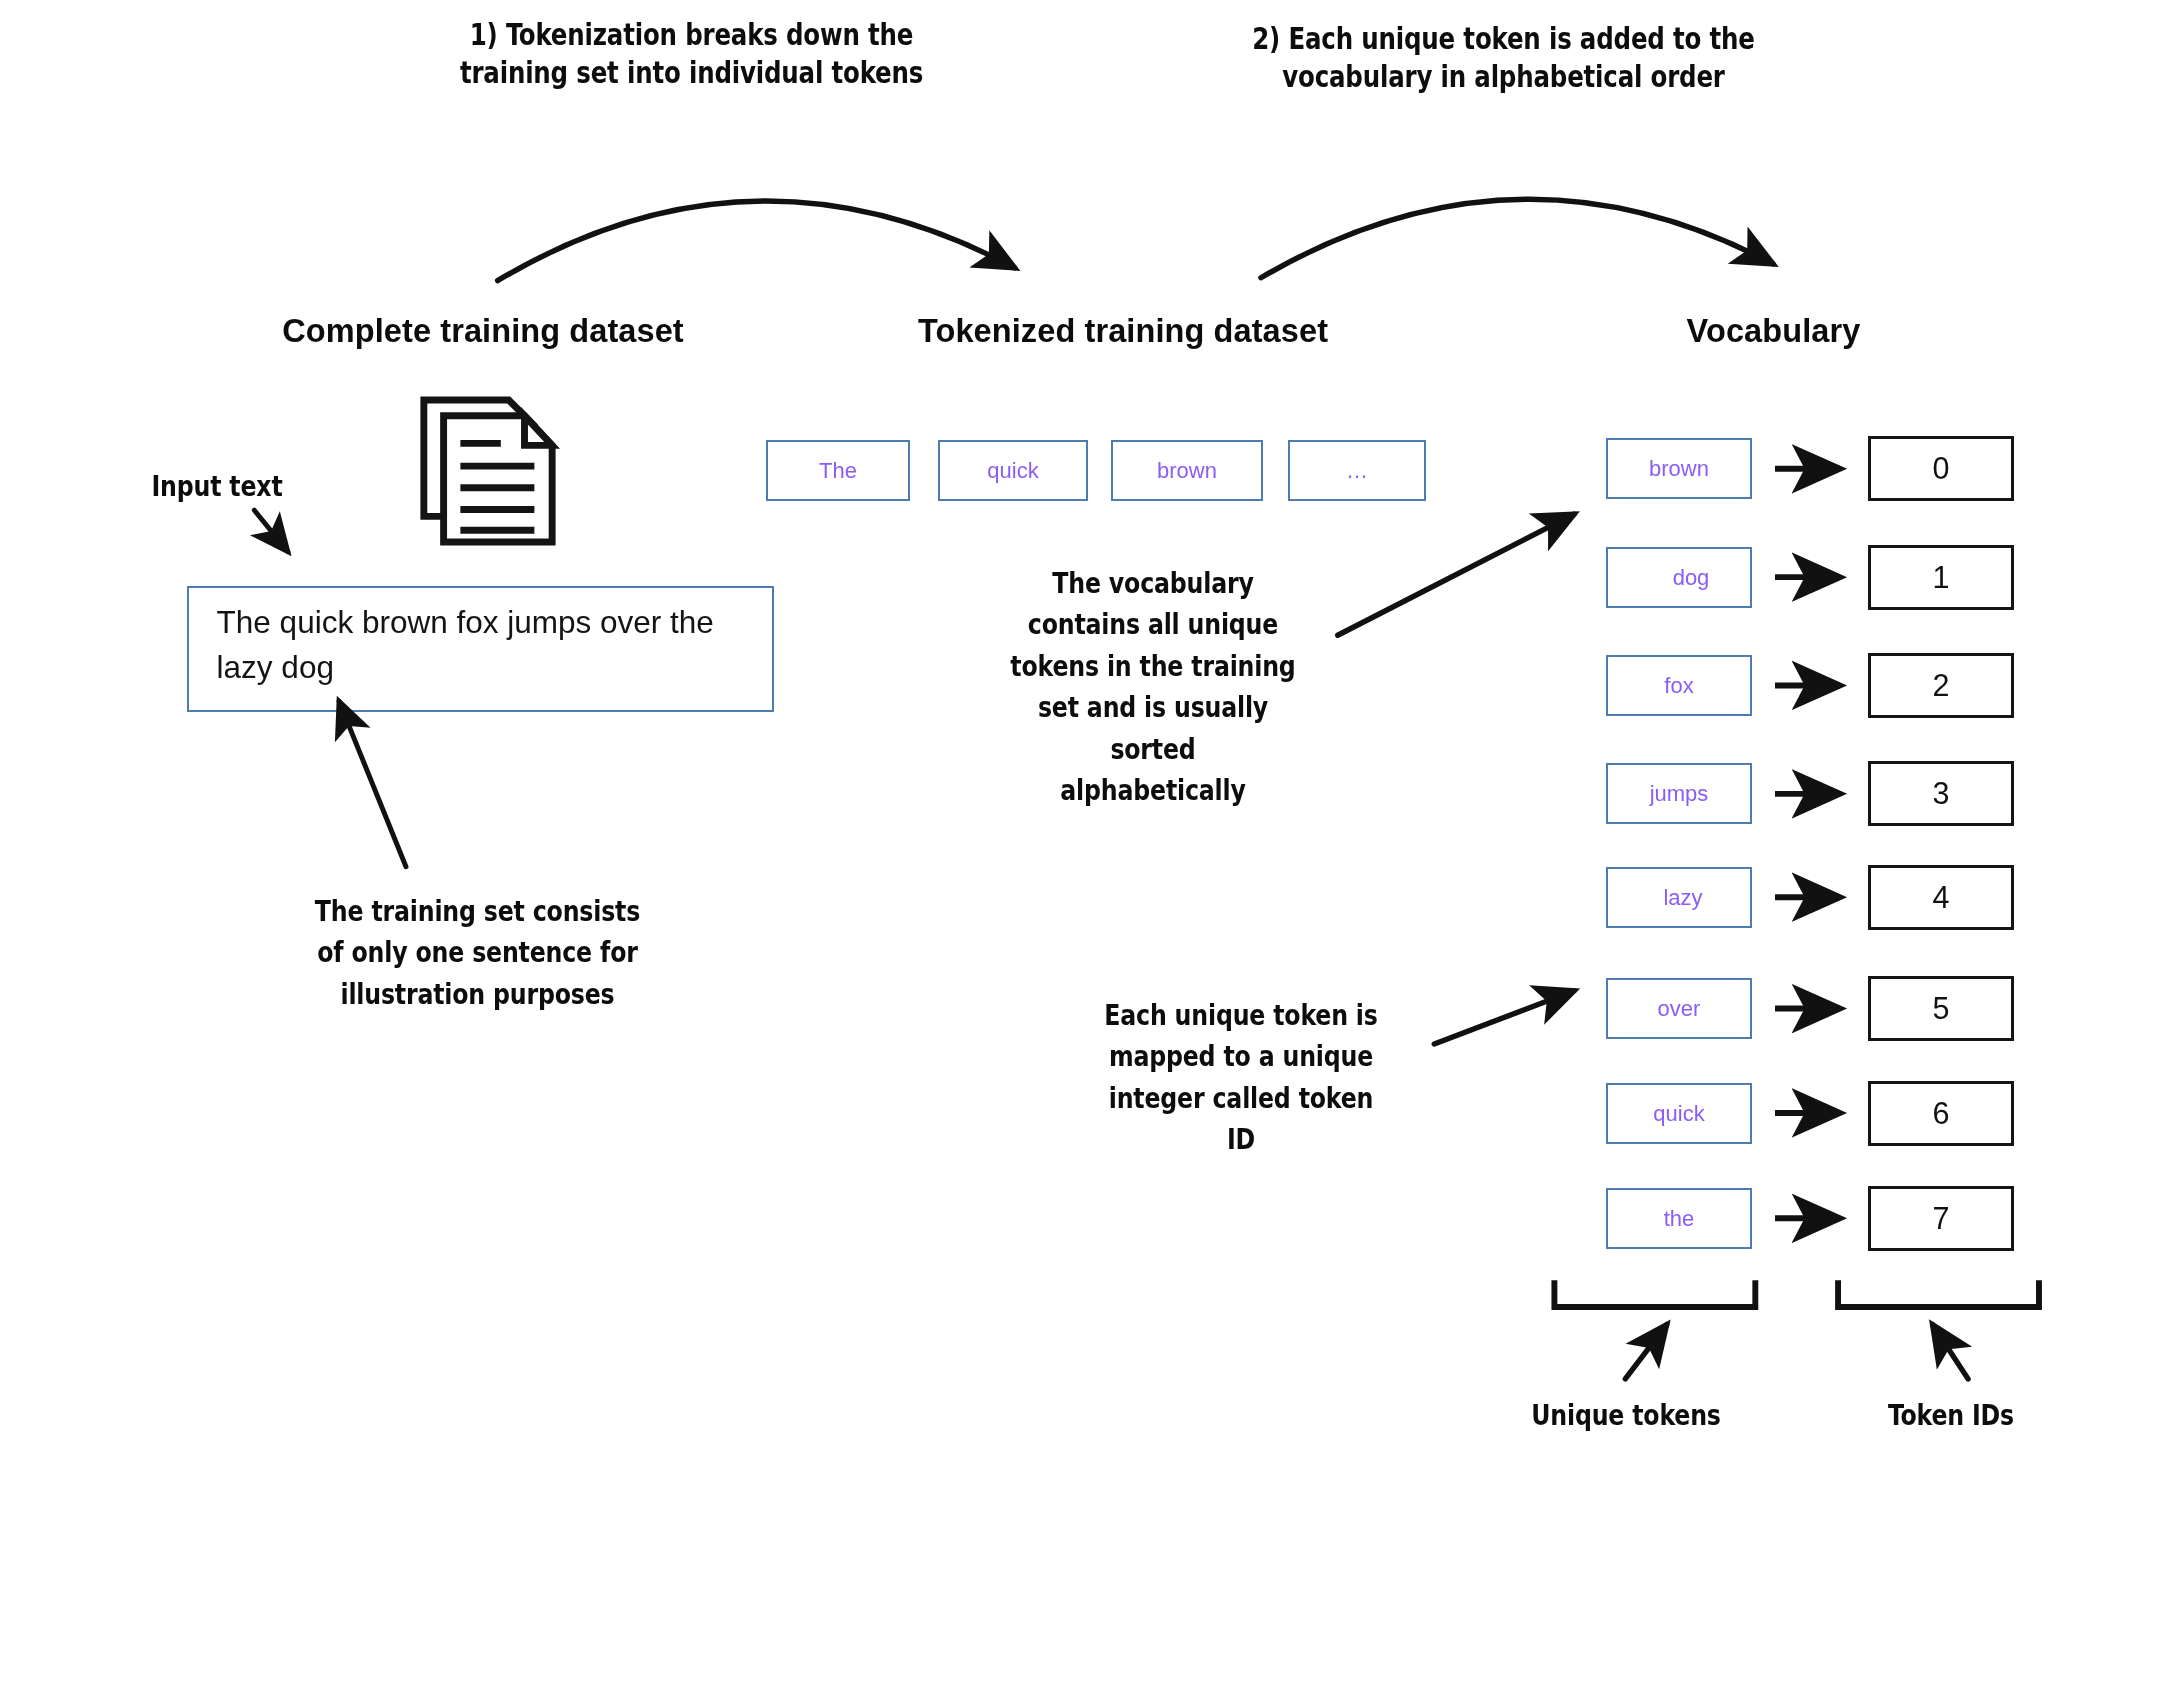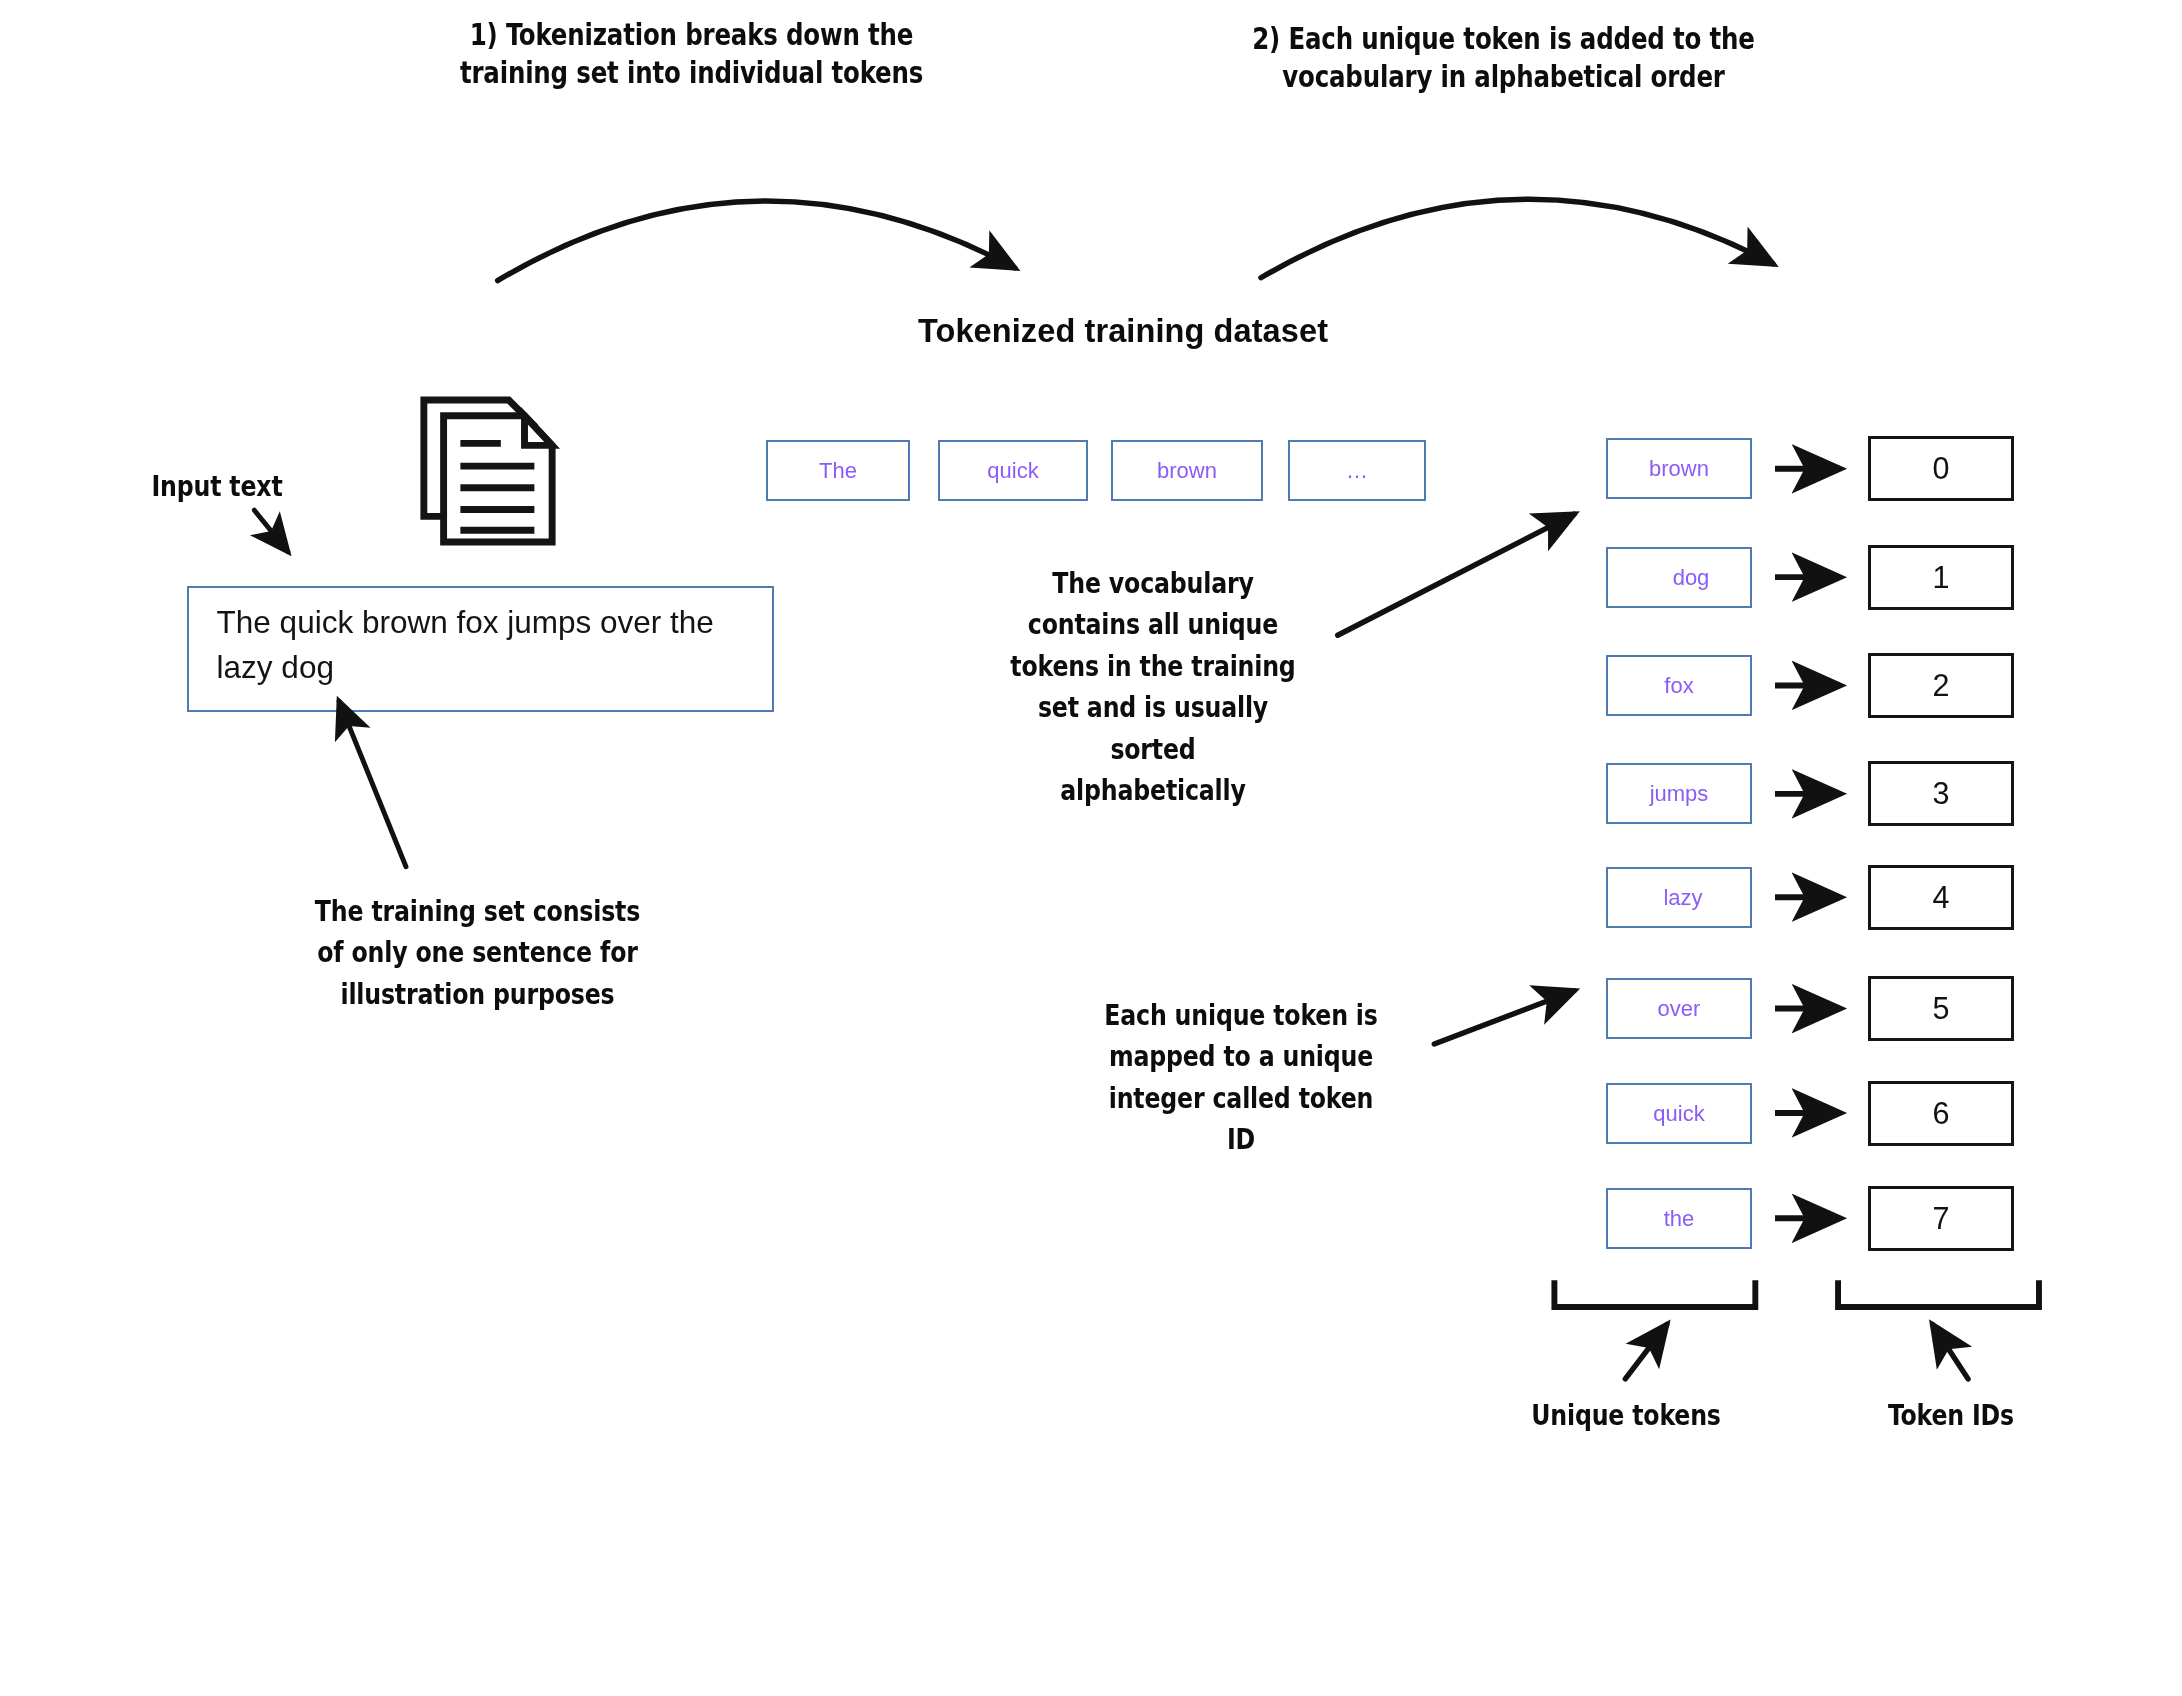--- a/index.html
+++ b/index.html
@@ -80,23 +80,25 @@
 <body>
 
 <div id="stage">
 
   <div class="abs callout step-head" style="left:386px;top:15.8px;width:611px;white-space:pre-line;">1) Tokenization breaks down the
 training set into individual tokens</div>
 
   <div class="abs callout step-head" style="left:1198px;top:19.7px;width:611px;white-space:pre-line;">2) Each unique token is added to the
 vocabulary in alphabetical order</div>
 
+  <div class="abs heading" style="left:148px;top:313px;width:670px;">Complete training dataset</div>
 
   <div class="abs heading" style="left:808px;top:313px;width:630px;">Tokenized training dataset</div>
 
+  <div class="abs heading" style="left:1537px;top:313px;width:473px;">Vocabulary</div>
 
   <div class="abs callout" style="left:99px;top:468px;width:236px;font-size:28.6px;">Input text</div>
 
   <div class="abs" style="left:414px;top:394px;width:148px;height:158px;">
     <svg width="148" height="158" viewBox="0 0 150 160">
       <path d="M10 6 H96 L122 32 V124 H10 Z" fill="#ffffff" stroke="#141414" stroke-width="7"></path>
       <path d="M30 22 H112 L140 52 V150 H30 Z" fill="#ffffff" stroke="#141414" stroke-width="7"></path>
       <path d="M112 22 L112 52 L140 52 Z" fill="#ffffff" stroke="#141414" stroke-width="7" stroke-linejoin="miter"></path>
       <g stroke="#141414" stroke-width="7" stroke-linecap="butt">
         <line x1="47" y1="50" x2="88" y2="50"></line>

